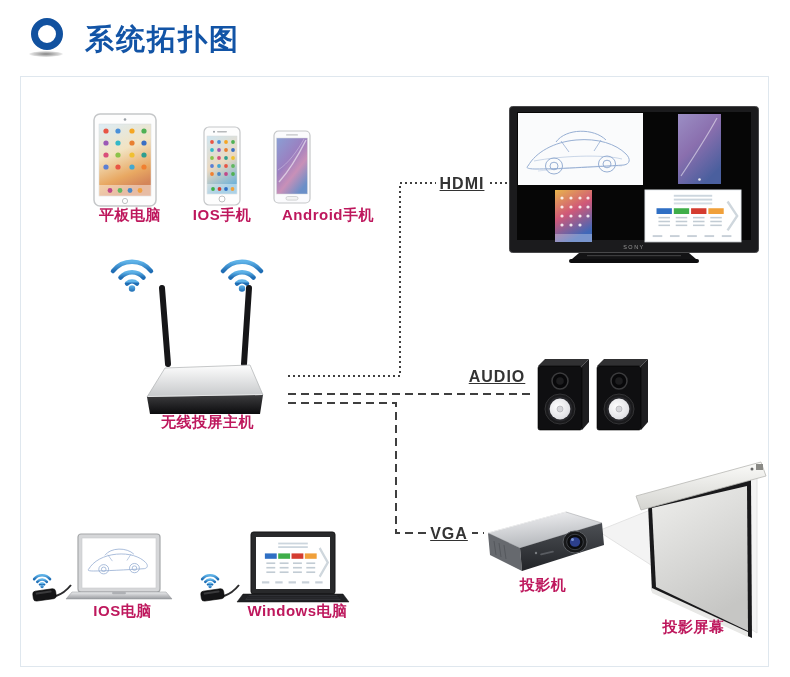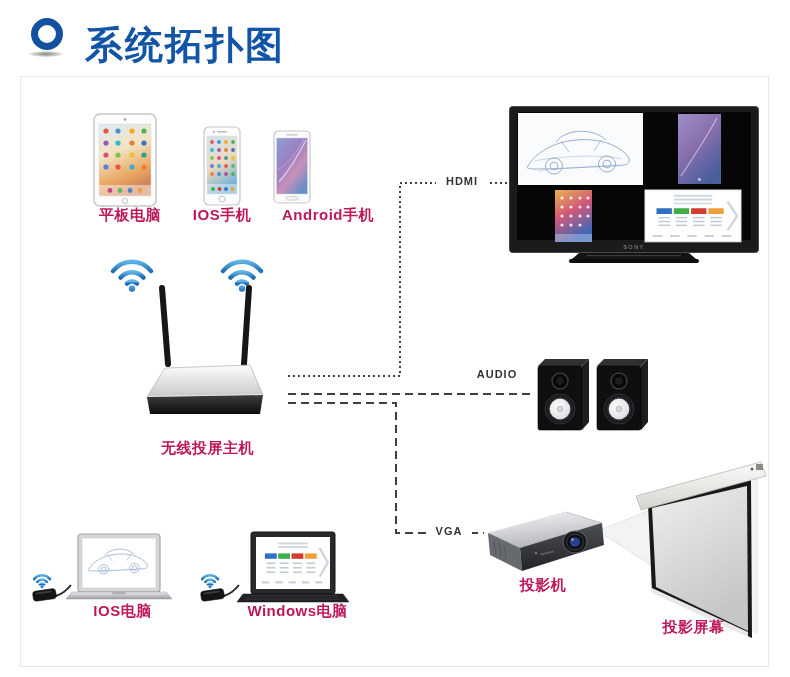--- a/index.html
+++ b/index.html
@@ -4,34 +4,34 @@
 <style>
   * { margin:0; padding:0; box-sizing:border-box; }
   body { font-family:"Liberation Sans","DejaVu Sans",sans-serif; background:#ffffff; }
   #stage { position:relative; width:790px; height:677px; background:#ffffff; overflow:hidden; }
 
   
   .ring-icon { position:absolute; left:31px; top:18px; width:32px; height:32px;
     border:7px solid #11519f; border-radius:50%; background:#fff; }
   .ring-shadow { position:absolute; left:29px; top:51px; width:34px; height:6px; border-radius:50%;
     background:radial-gradient(ellipse at center, rgba(90,90,90,.75) 0%, rgba(120,120,120,.25) 60%, rgba(255,255,255,0) 75%); }
-  .page-title { position:absolute; left:85px; top:20px; font-size:38px; font-weight:bold;
+  .page-title { position:absolute; left:85px; top:20px; font-size:29px; font-weight:bold;
     color:#1254a6; letter-spacing:2px; }
 
   .content-box { position:absolute; left:20px; top:76px; width:749px; height:591px;
     border:1px solid #dfe7ee; background:#fff; }
 
   svg.abs { position:absolute; }
   #lines-svg { left:0; top:0; z-index:1; pointer-events:none; }
   .device { position:absolute; z-index:2; }
 
   .dev-label { position:absolute; z-index:3; font-size:15px; font-weight:bold; color:#be185d;
     text-align:center; letter-spacing:0.5px; }
-  .conn-label { position:absolute; z-index:3; font-size:11px; font-weight:bold; color:#333;
-    background:#fff; text-align:center; padding:0 2px; letter-spacing:1px; }
+  .conn-label { position:absolute; z-index:3; font-size:16px; font-weight:bold; color:#333;
+    background:#fff; text-align:center; padding:0 2px; letter-spacing:1px;text-decoration:underline; }
 </style>
 </head>
 <body>
 
 <div id="stage">
 
   <div class="ring-icon"></div>
   <div class="ring-shadow"></div>
   <div class="page-title">系统拓扑图</div>
 
@@ -186,21 +186,21 @@
         </g>
         <circle cx="24" cy="34.5" r="3.2" fill="url(#wg)"></circle>
       </g>
       <line x1="54" y1="34" x2="60" y2="110" stroke="#161618" stroke-width="6" stroke-linecap="round"></line>
       <line x1="141" y1="34" x2="136" y2="110" stroke="#161618" stroke-width="6" stroke-linecap="round"></line>
       <polygon points="57,114 142,111 155,141 39,143" fill="url(#rtop)" stroke="#aeb0b2" stroke-width="0.7"></polygon>
       <polygon points="39,143 155,141 152,160 42,160" fill="url(#rfront)"></polygon>
       <line x1="40" y1="142.5" x2="154" y2="140.5" stroke="#ffffff" stroke-width="1" opacity="0.6"></line>
     </svg>
   </div>
-  <div class="dev-label" style="left:120px; top:413px; width:175px;margin-top:26px;">无线投屏主机</div>
+  <div class="dev-label" style="left:120px; top:413px; width:175px;">无线投屏主机</div>
 
   <div class="device" style="left:509px; top:106px;">
     <svg width="250" height="160" viewBox="0 0 250 160">
       <defs>
         <linearGradient id="tvp" x1="0" y1="0" x2="0.6" y2="1">
           <stop offset="0" stop-color="#9b8ec4"></stop>
             <stop offset="0.5" stop-color="#8a6fae"></stop>
           <stop offset="1" stop-color="#4a5f9e"></stop>
         </linearGradient>
         <linearGradient id="tvi" x1="0" y1="0" x2="0.4" y2="1">

